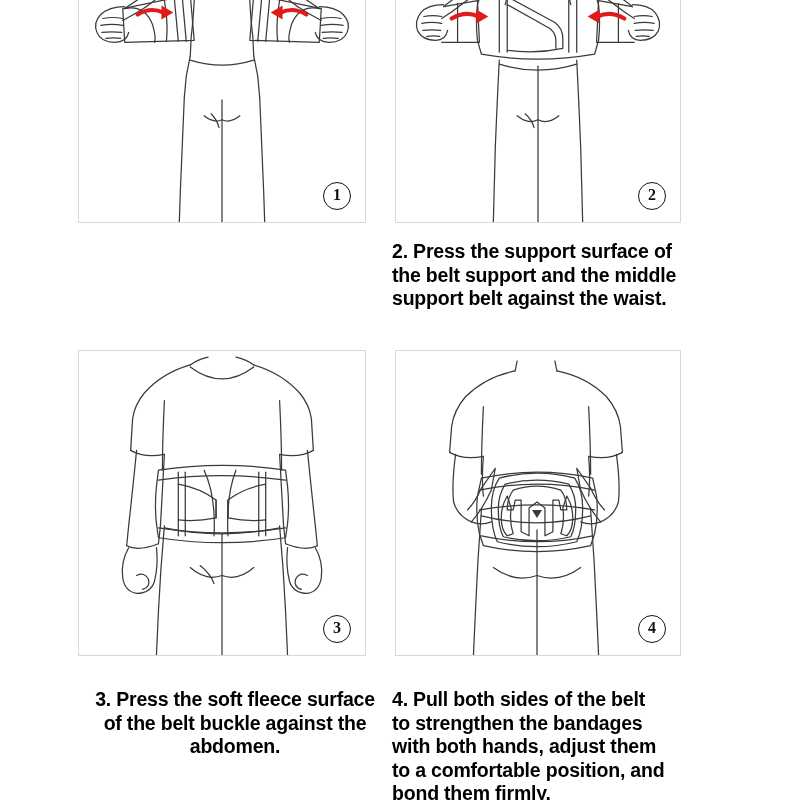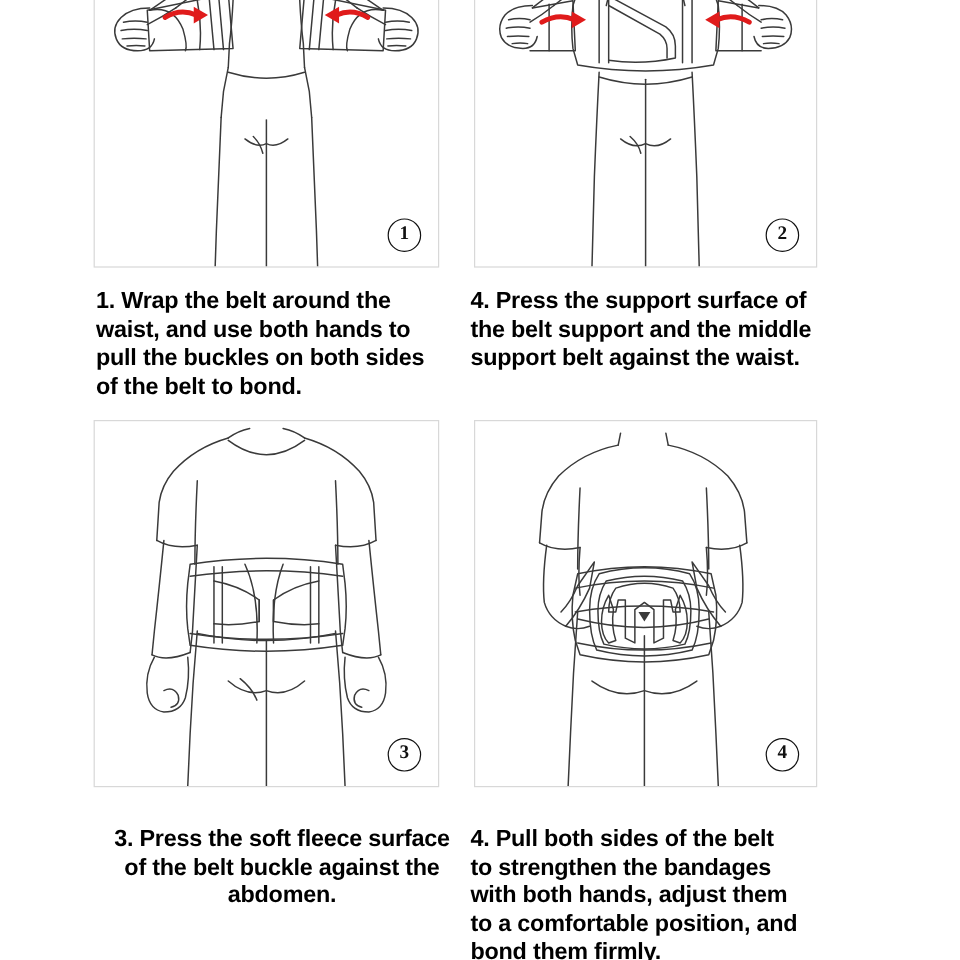--- a/index.html
+++ b/index.html
@@ -320,25 +320,21 @@
 
         <path d="M112 146 Q106 156 106 168 Q106 180 112 186 L118 184 Q114 172 116 158 Z"></path>
         <path d="M172 146 Q178 156 178 168 Q178 180 172 186 L166 184 Q170 172 168 158 Z"></path>
 
         <path d="M137 160 L147 160 L142 168 Z" fill="#3a3a3a" stroke="none"></path>
       </g>
     </svg>
     <div class="step-badge">4</div>
   </div>
 
-  <div class="caption" id="caption-1">1. Wrap the belt around the
-waist, and use both hands to
-pull the buckles on both sides
-of the belt to bond.</div>
-  <div class="caption" id="caption-2">4. Press the support surface of
+  <div class="caption" id="caption-2">2. Press the support surface of
 the belt support and the middle
 support belt against the waist.</div>
   <div class="caption" id="caption-3">3. Press the soft fleece surface
 of the belt buckle against the
 abdomen.</div>
   <div class="caption" id="caption-4">4. Pull both sides of the belt
 to strengthen the bandages
 with both hands, adjust them
 to a comfortable position, and
 bond them firmly.</div>

